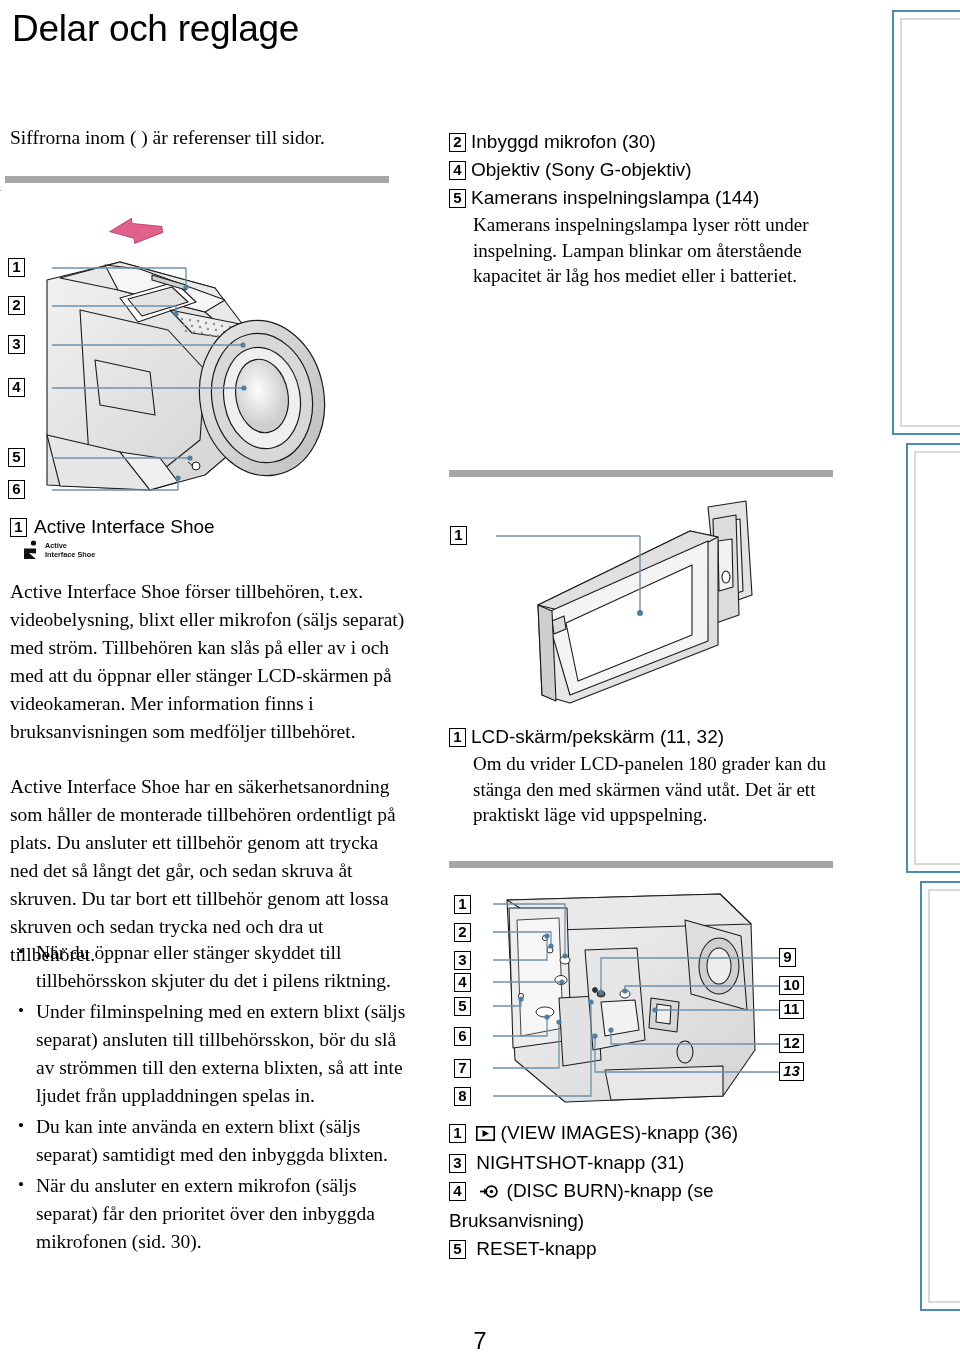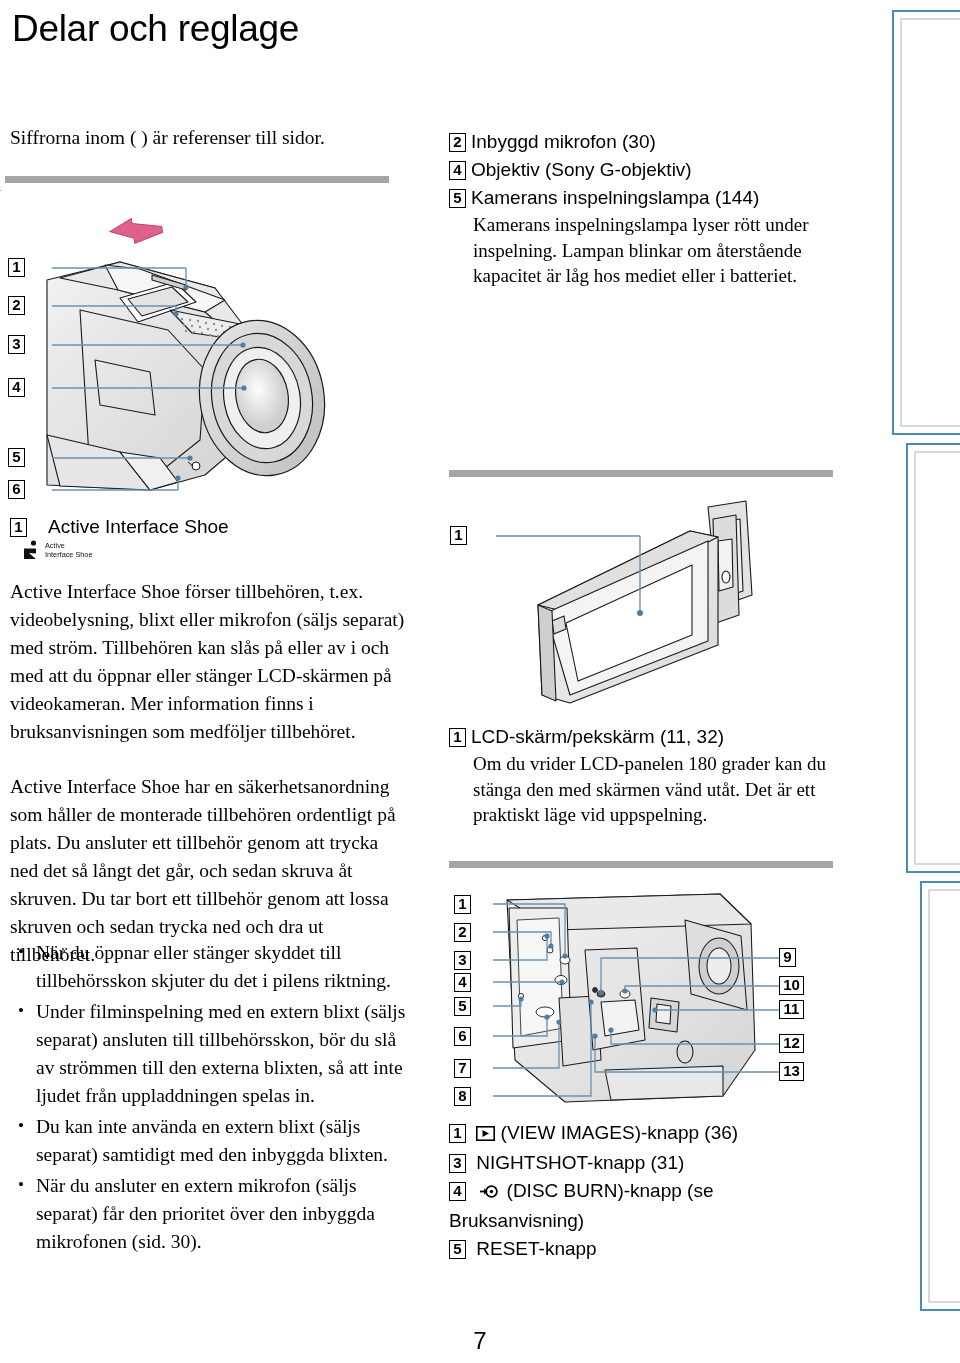--- a/index.html
+++ b/index.html
@@ -67,21 +67,21 @@
   .prose p{margin:0;}
   .bullets{position:absolute;font-size:19.5px;line-height:28px;}
   .bul{position:relative;padding-left:22px;margin-bottom:3px;}
   .bul:before{content:"\2022";position:absolute;left:4px;top:-1px;font-size:17px;}
 
   
   .ais-logo{position:absolute;left:22px;top:540px;display:flex;align-items:center;}
   .ais-mark{width:19px;height:21px;position:relative;margin-right:4px;}
   .ais-txt{
     font-family:"Liberation Sans", sans-serif;
-    font-size:7.3px;line-height:8.4px;font-weight:400;color:#111;
+    font-size:7.3px;line-height:8.4px;font-weight:700;color:#111;
   }
 
   
   .illu{position:absolute;}
   .callout-num{position:absolute;}
 
   
   .pageno{
     position:absolute;left:0;right:0;bottom:8px;text-align:center;
     font-family:"Liberation Sans", sans-serif;font-size:24px;color:#000;
@@ -257,21 +257,21 @@
 
     <div class="item">
       <div class="hd"><span class="numbox">5</span><span>Kamerans inspelningslampa (144)</span></div>
       <div class="bd">Kamerans inspelningslampa lyser rött under inspelning. Lampan blinkar om återstående kapacitet är låg hos mediet eller i batteriet.</div>
     </div>
 
   </div>
 
   <div class="itemlist" style="left:10px;top:513px;width:400px;">
     <div class="hd" style="font-family:'Liberation Sans',sans-serif;font-size:19px;line-height:28px;">
-      <span class="numbox">1</span><span style="margin-left:21px;">Active Interface Shoe</span>
+      <span class="numbox">1</span><span style="margin-left:7px;">Active Interface Shoe</span>
     </div>
   </div>
 
   <div class="ais-logo">
     <div class="ais-mark">
       <svg width="19" height="21" viewBox="0 0 19 21" xmlns="http://www.w3.org/2000/svg">
         <circle cx="11.5" cy="3" r="2.6" fill="#111"></circle>
         <path d="M2,19 L2,8.5 L7,8.5 L7,13 L14,19 Z" fill="#111"></path>
         <path d="M7,8.5 L14,8.5 L14,13.5 L7,13" fill="#111"></path>
       </svg>
@@ -446,21 +446,21 @@
     <span class="numbox">8</span></div>
 
   <div class="callout-num" style="left:779px;top:948px;">
     <span class="numbox">9</span></div>
   <div class="callout-num" style="left:779px;top:976px;">
     <span class="numbox" style="width:25px;">10</span></div>
   <div class="callout-num" style="left:779px;top:1000px;">
     <span class="numbox" style="width:25px;">11</span></div>
   <div class="callout-num" style="left:779px;top:1034px;">
     <span class="numbox" style="width:25px;">12</span></div>
-  <div class="callout-num" style="left:779px;top:1062px;">
+  <div class="callout-num" style="left:779px;top:1062px;font-style:italic;">
     <span class="numbox" style="width:25px;">13</span></div>
 
   <div class="itemlist" style="left:449px;top:1119px;width:390px;">
 
     <div class="item">
       <div class="hd">
         <span class="numbox">1</span>
         <span class="icon-inline">
           <svg width="19" height="15" viewBox="0 0 19 15" xmlns="http://www.w3.org/2000/svg">
             <rect x="0.8" y="0.8" width="17.4" height="13.4" fill="#fff" stroke="#000" stroke-width="1.6"></rect>

